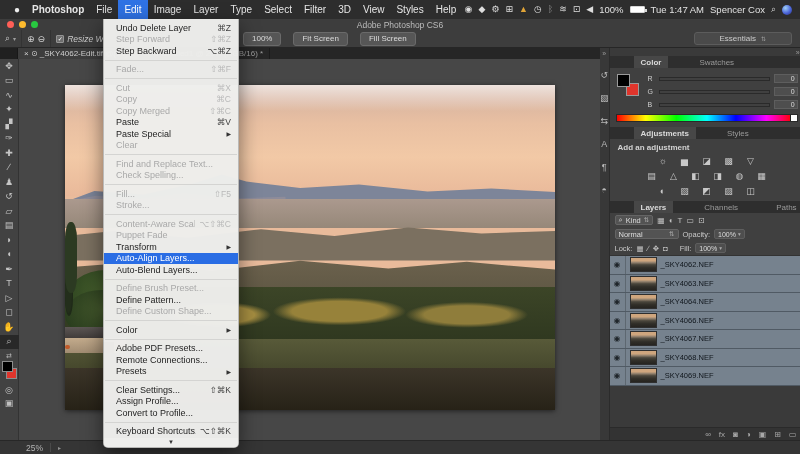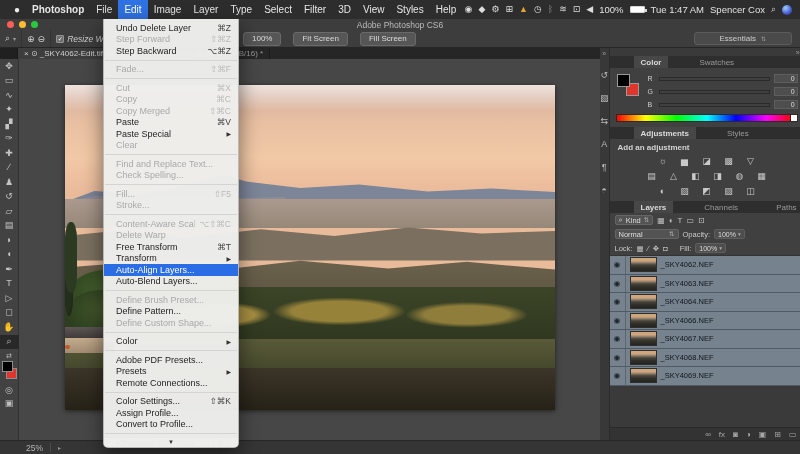--- a/index.html
+++ b/index.html
@@ -631,26 +631,22 @@
         </div>
         <div class="mi sep">
           
           
         </div>
         <div class="mi st-disabled">
           <span class="lab">Content-Aware Scale</span>
           <span class="sc">⌥⇧⌘C</span>
         </div>
         <div class="mi st-disabled">
-          <span class="lab">Delete Warp</span>
-          <span class="sc"></span>
-        </div>
-        <div class="mi st-enabled">
-          <span class="lab">Free Transform</span>
-          <span class="sc">⌘T</span>
+          <span class="lab">Puppet Fade</span>
+          <span class="sc"></span>
         </div>
         <div class="mi st-enabled has-sub">
           <span class="lab">Transform</span>
           <span class="sc"></span>
         </div>
         <div class="mi st-selected">
           <span class="lab">Auto-Align Layers...</span>
           <span class="sc"></span>
         </div>
         <div class="mi st-enabled">
@@ -682,34 +678,34 @@
           <span class="sc"></span>
         </div>
         <div class="mi sep">
           
           
         </div>
         <div class="mi st-enabled">
           <span class="lab">Adobe PDF Presets...</span>
           <span class="sc"></span>
         </div>
+        <div class="mi st-enabled">
+          <span class="lab">Remote Connections...</span>
+          <span class="sc"></span>
+        </div>
         <div class="mi st-enabled has-sub">
           <span class="lab">Presets</span>
           <span class="sc"></span>
         </div>
-        <div class="mi st-enabled">
-          <span class="lab">Remote Connections...</span>
-          <span class="sc"></span>
-        </div>
-        <div class="mi sep">
-          
-          
-        </div>
-        <div class="mi st-enabled">
-          <span class="lab">Color Settings...</span>
+        <div class="mi sep">
+          
+          
+        </div>
+        <div class="mi st-enabled">
+          <span class="lab">Clear Settings...</span>
           <span class="sc">⇧⌘K</span>
         </div>
         <div class="mi st-enabled">
           <span class="lab">Assign Profile...</span>
           <span class="sc"></span>
         </div>
         <div class="mi st-enabled">
           <span class="lab">Convert to Profile...</span>
           <span class="sc"></span>
         </div>

